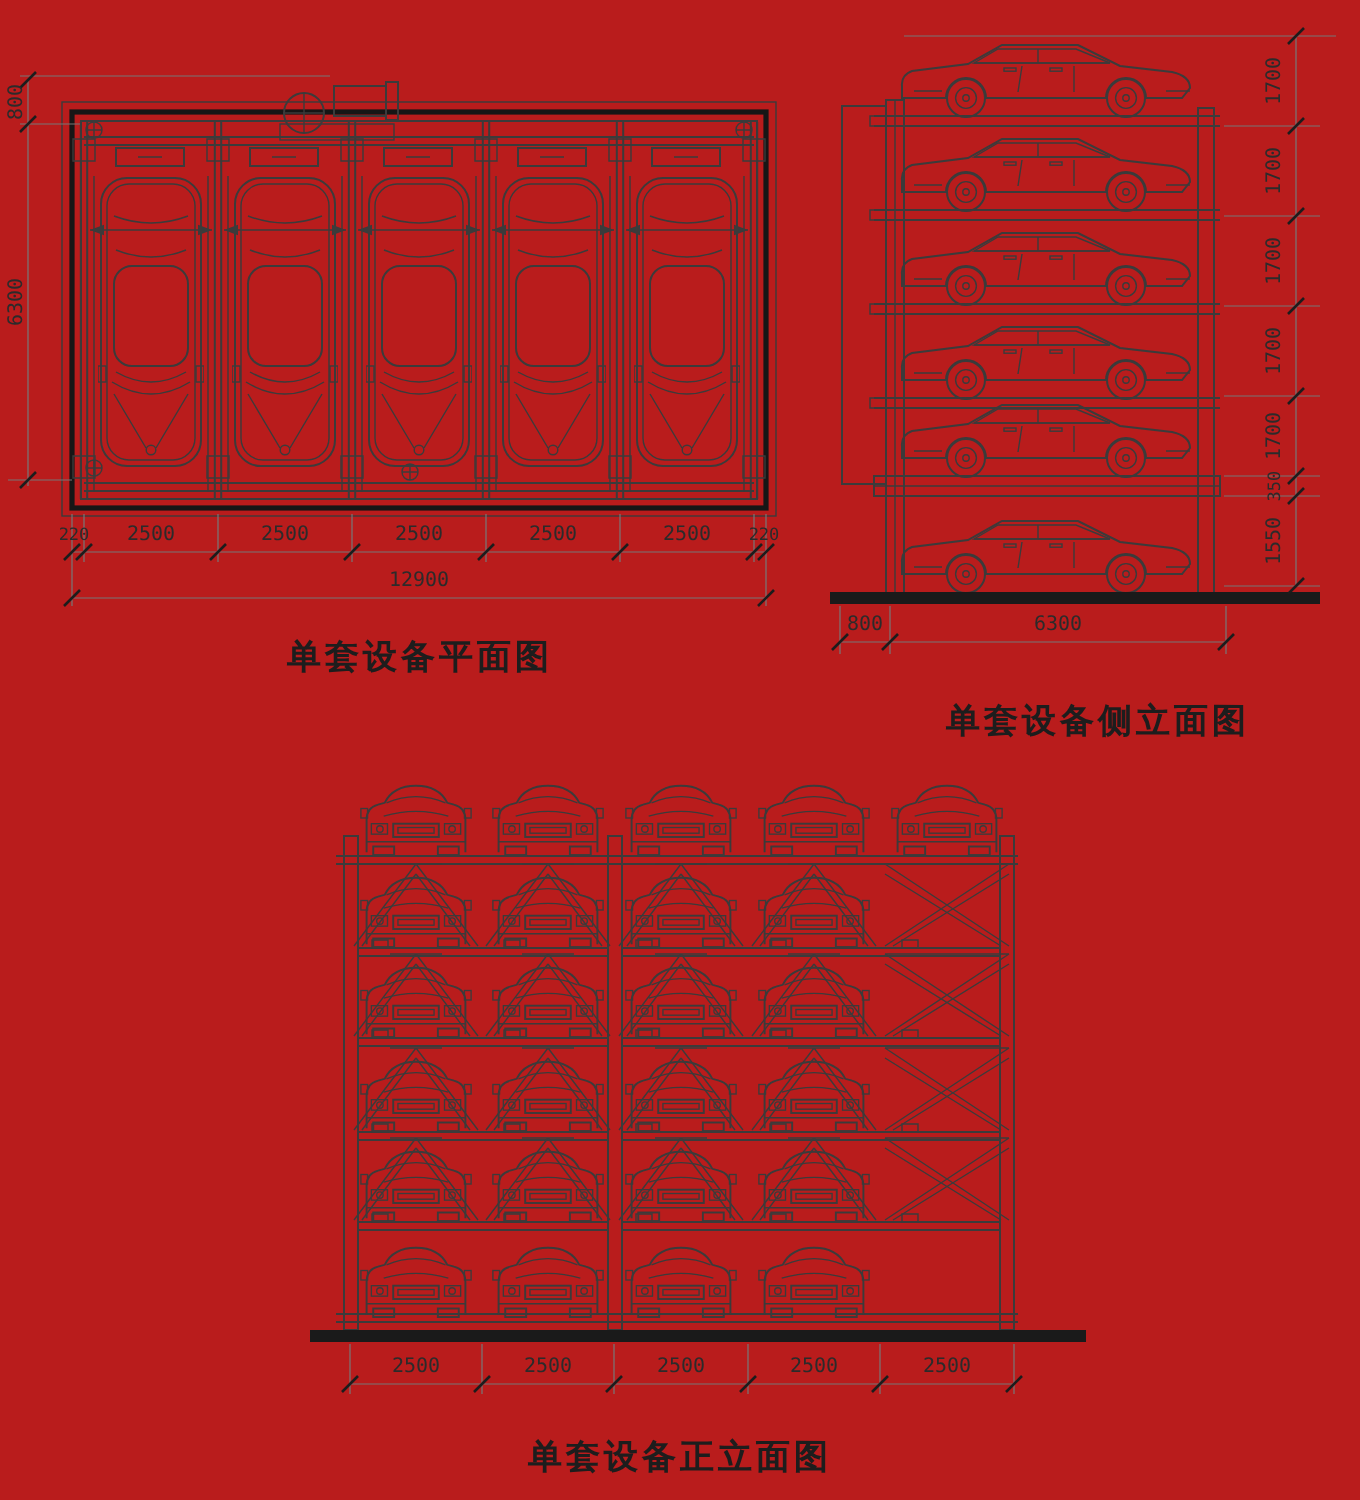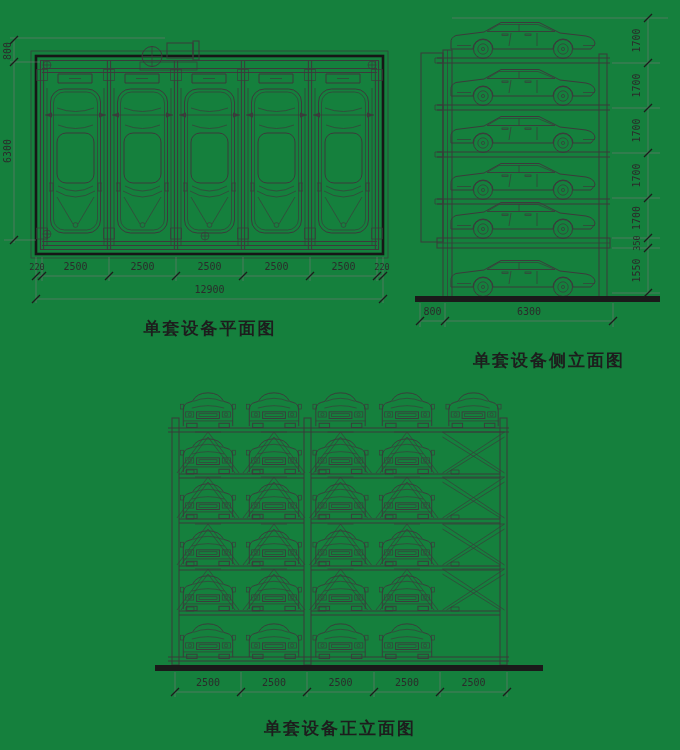--- a/index.html
+++ b/index.html
@@ -1,16 +1,16 @@
 <!DOCTYPE html>
 <html><head>
 <meta charset="utf-8">
 <style>
   html,body{margin:0;padding:0;background:#ffffff;}
-  .sheet{position:relative;width:680px;height:750px;background:#15803d;overflow:hidden;
+  .sheet{position:relative;width:680px;height:750px;background:#b91c1c;overflow:hidden;
          font-family:"DejaVu Sans",sans-serif;}
   svg{display:block;}
   
   .ln{fill:none;stroke:#3b3b3b;stroke-width:1;}
   .lt{fill:none;stroke:#3b3b3b;stroke-width:0.7;}
   .tn{fill:none;stroke:#777;stroke-width:0.6;}
   .th{fill:none;stroke:#161616;stroke-width:2.6;}
   .tk{fill:none;stroke:#1c1c1c;stroke-width:1.3;}
   .fd{fill:#1a1a1a;stroke:none;}
   .ar{fill:#3b3b3b;stroke:none;}

